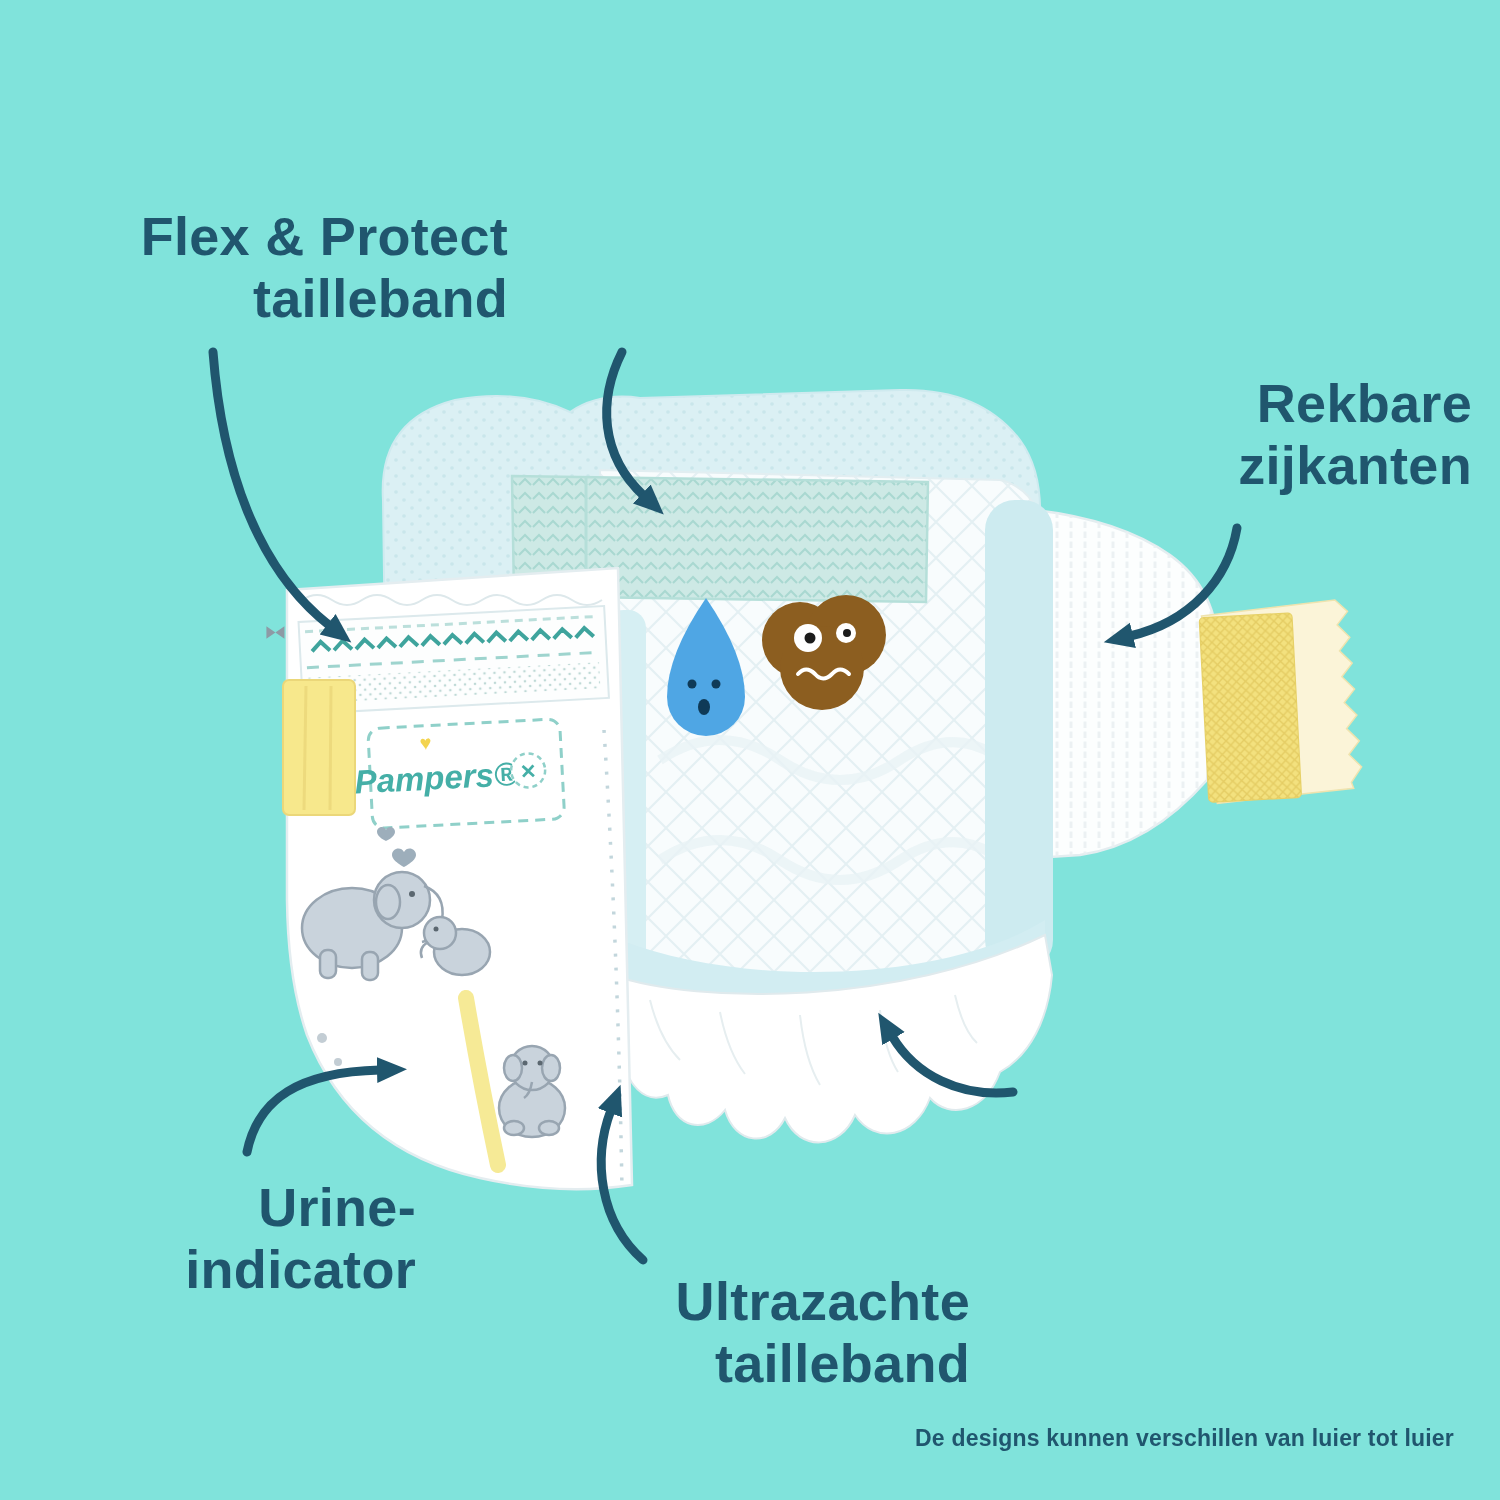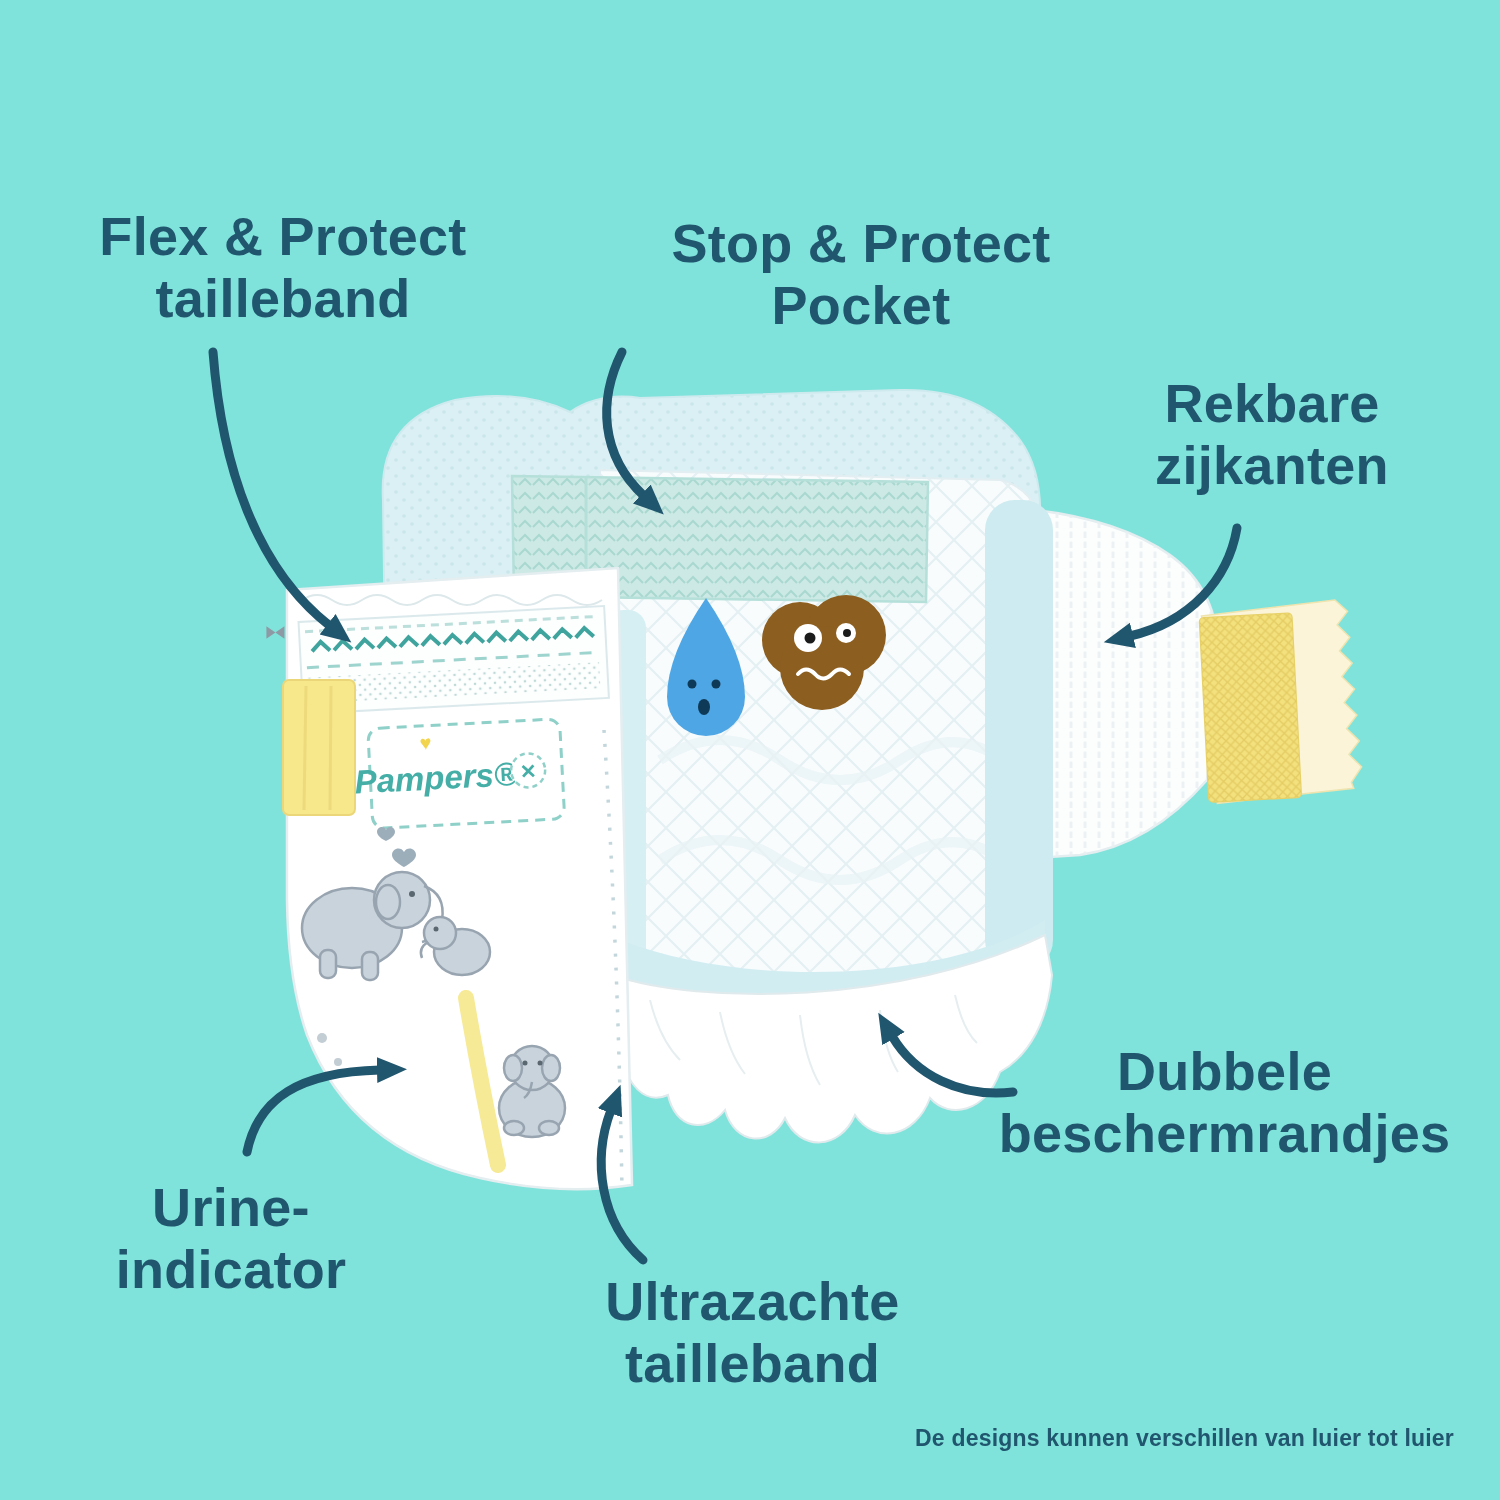--- a/index.html
+++ b/index.html
@@ -9,21 +9,21 @@
     background:#80E3DB;
     font-family:"Liberation Sans", sans-serif;
     overflow:hidden;
   }
   .stage { position:absolute; inset:0; }
   svg.scene { position:absolute; left:0; top:0; }
   .callout {
     position:absolute;
     font-weight:700;
     color:#20566E;
-    text-align:center;
+    text-align:right;
     white-space:pre-line;
     font-size:54px;
     line-height:1.15;
     letter-spacing:0.3px;
   }
   #c-flex   { left:58px;   top:205px;  width:450px; }
   #c-stop   { left:630px;  top:212px;  width:462px; }
   #c-rek    { left:1072px; top:372px;  width:400px; }
   #c-dub    { left:952px;  top:1040px; width:545px; }
   #c-urine  { left:46px;   top:1176px; width:370px; }
@@ -208,28 +208,24 @@
       <path d="M 1237 528 C 1228 580 1190 622 1130 636" marker-end="url(#ah)"></path>
       <path d="M 1013 1092 C 960 1098 915 1075 892 1036" marker-end="url(#ah)"></path>
       <path d="M 247 1152 C 258 1098 300 1072 380 1070" marker-end="url(#ah)"></path>
       <path d="M 643 1260 C 600 1222 592 1160 611 1110" marker-end="url(#ah)"></path>
     </g>
   </svg>
 
   <div class="callout" id="c-flex">Flex &amp; Protect
 tailleband</div>
 
-  <div class="callout" id="c-stop">Stop &amp; Protect
-Pocket</div>
 
   <div class="callout" id="c-rek">Rekbare
 zijkanten</div>
 
-  <div class="callout" id="c-dub">Dubbele
-beschermrandjes</div>
 
   <div class="callout" id="c-urine">Urine-
 indicator</div>
 
   <div class="callout" id="c-ultra">Ultrazachte
 tailleband</div>
 
   <div class="footer-note">De designs kunnen verschillen van luier tot luier</div>
 </div>
 

